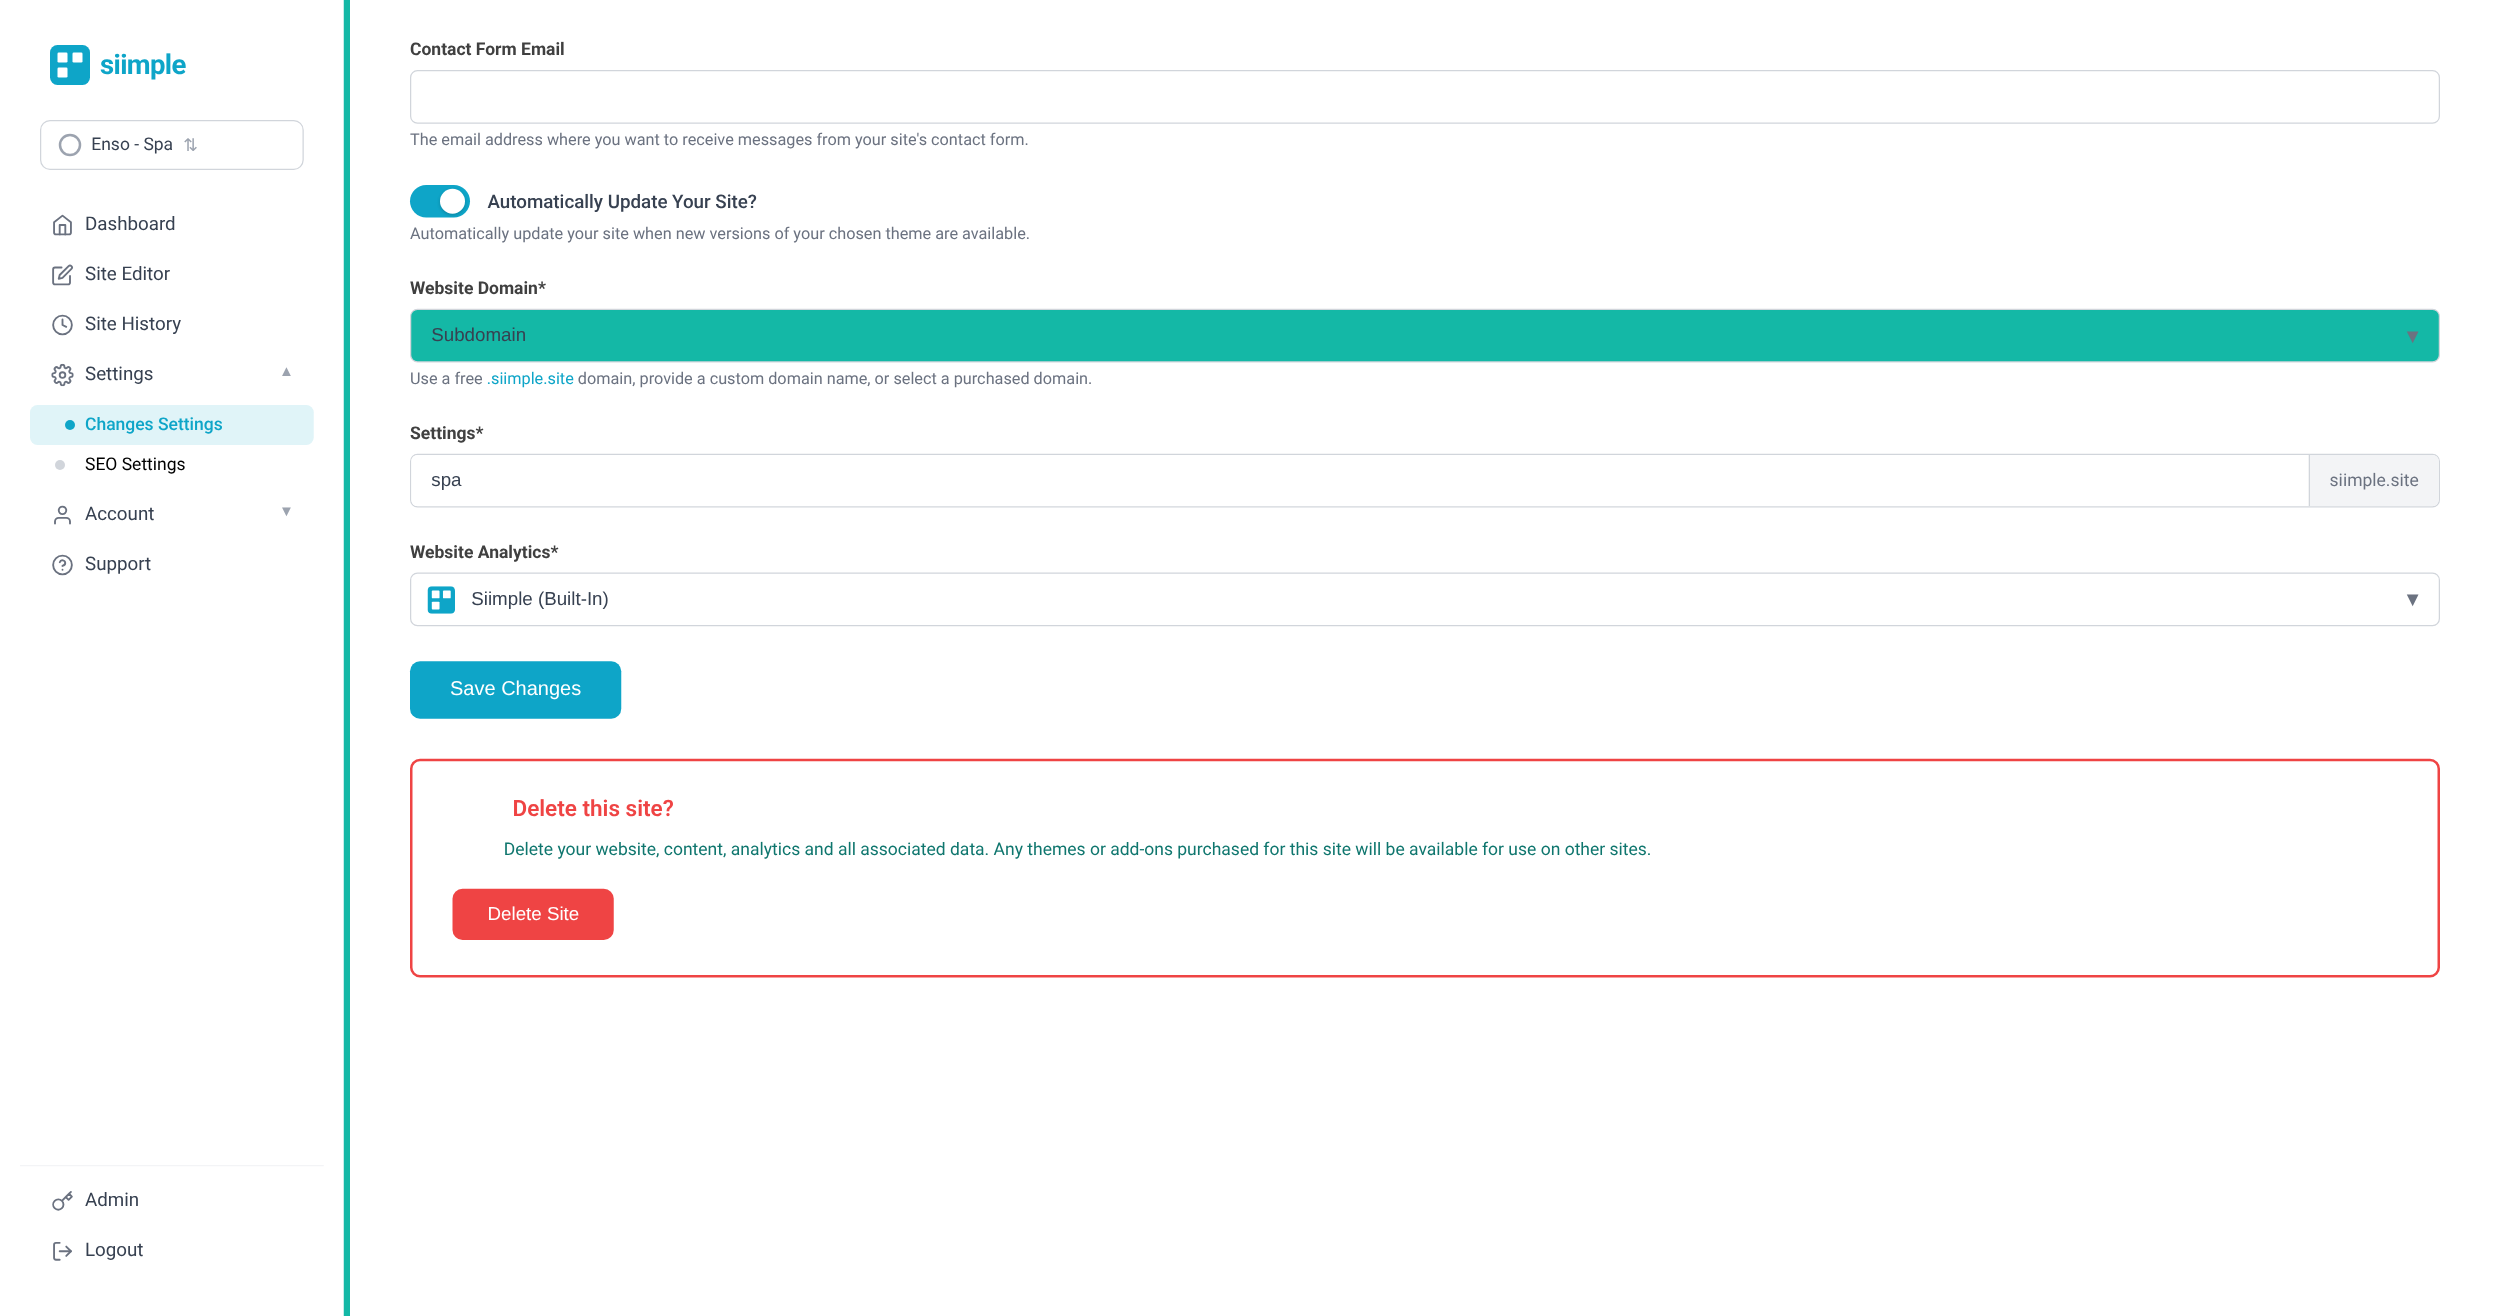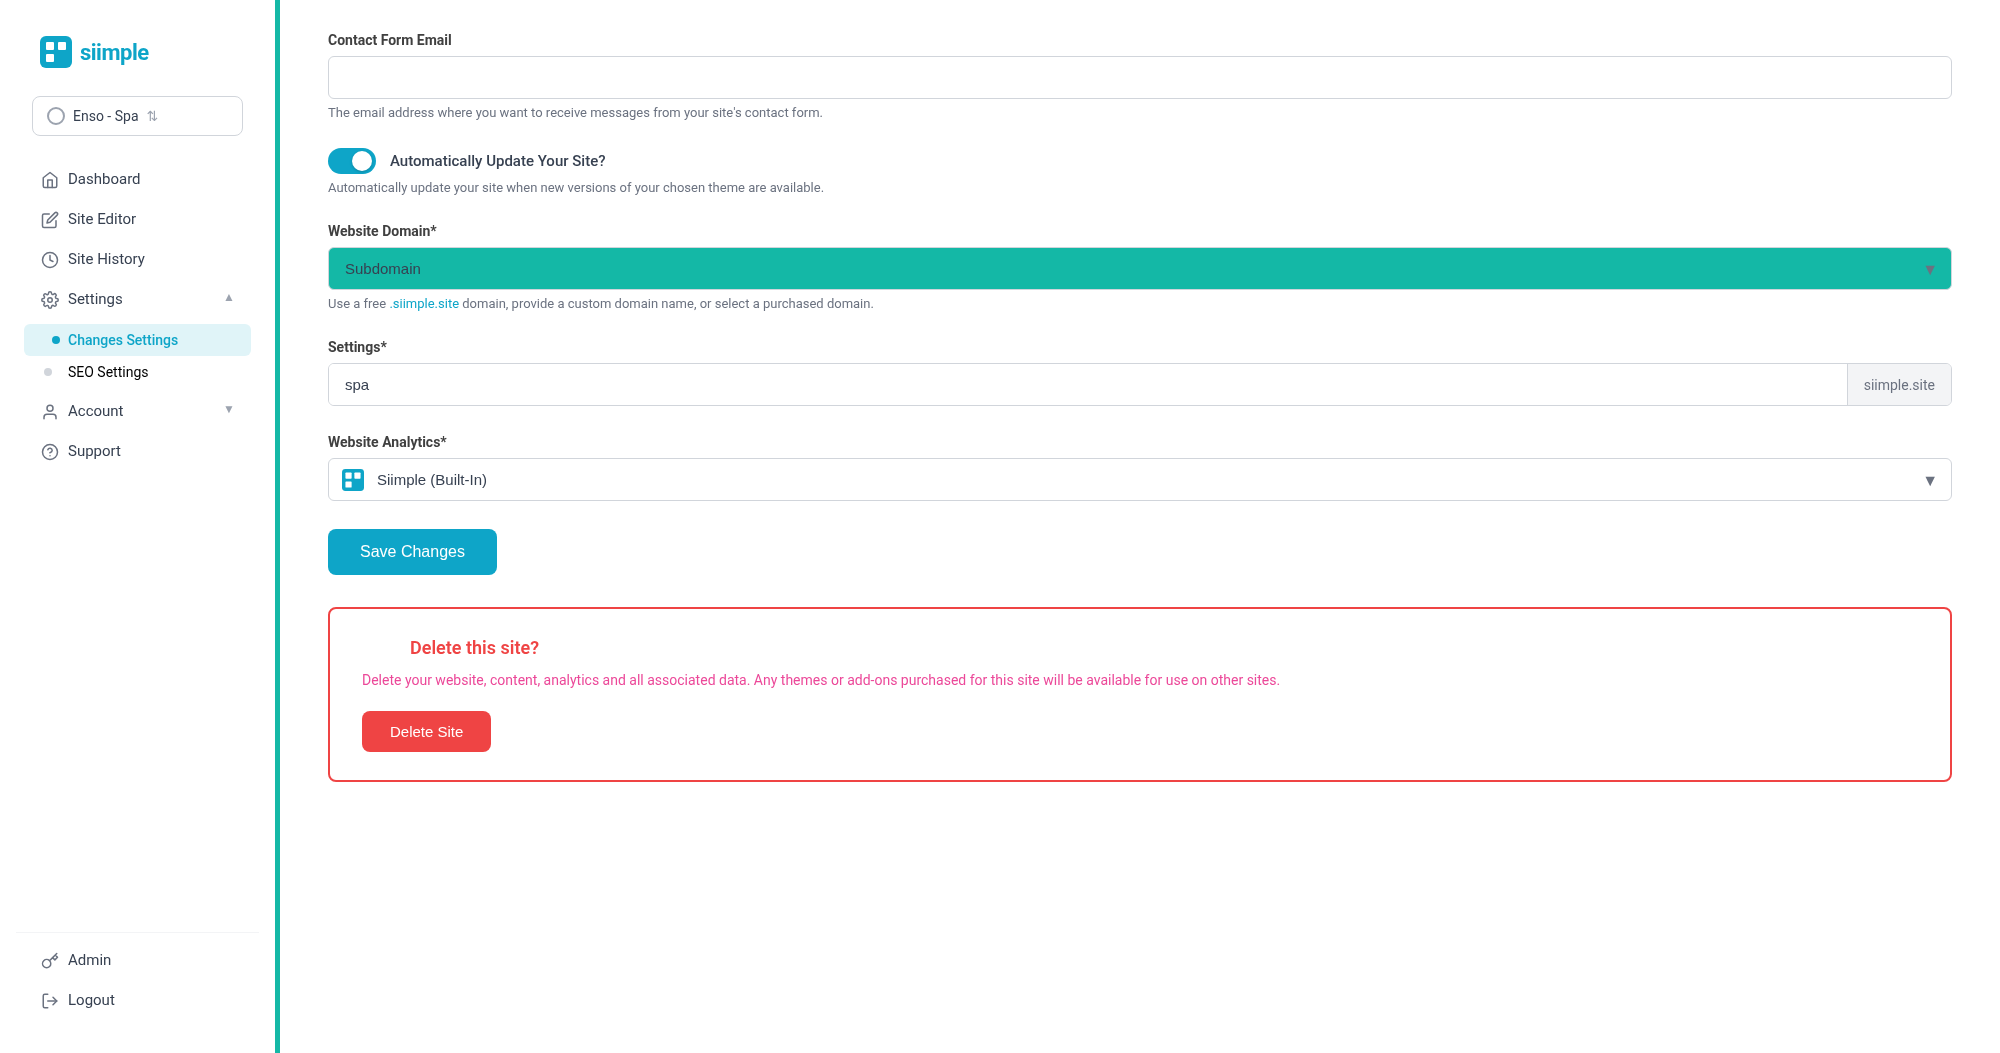--- a/index.html
+++ b/index.html
@@ -343,23 +343,24 @@
     .delete-title {
       font-size: 18px;
       font-weight: 600;
       color: #ef4444;
       margin-bottom: 12px;
       margin-left: 48px;
     }
 
     .delete-description {
       font-size: 14px;
-      color: #ec4899;
+      color: #0f766e;
       margin-bottom: 20px;
       line-height: 1.5;
+      margin-left: 41px;
     }
 
     .delete-button {
       background: #ef4444;
       color: white;
       border: none;
       padding: 12px 28px;
       border-radius: 8px;
       font-size: 15px;
       font-weight: 500;

